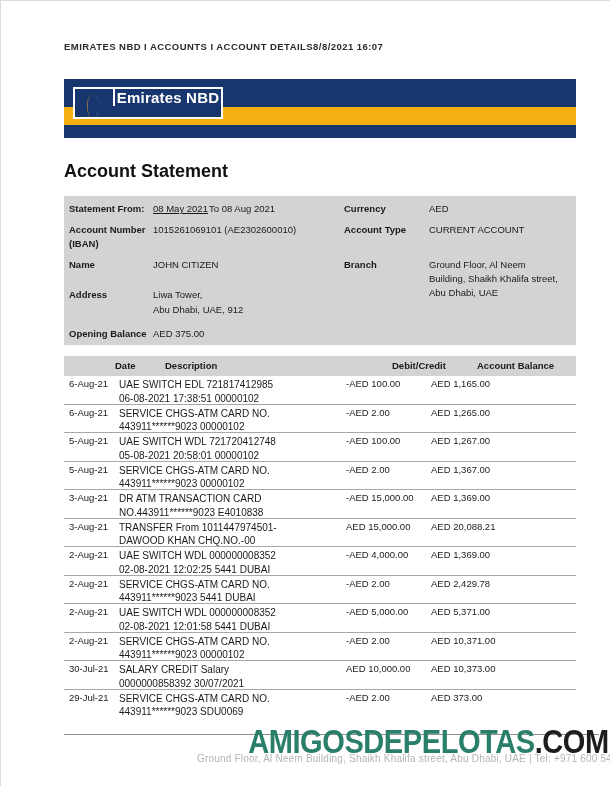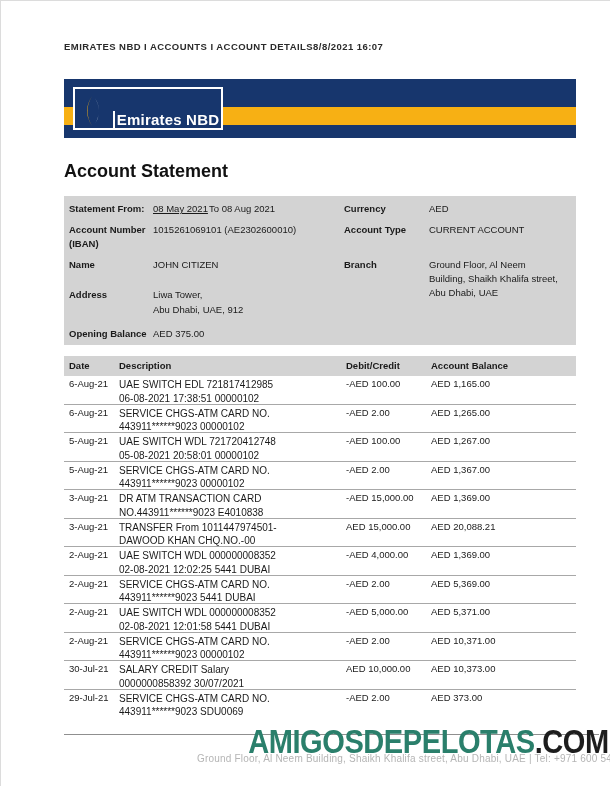--- a/index.html
+++ b/index.html
@@ -29,23 +29,23 @@
   .banner {
     position: absolute;
     left: 63px; top: 78px; width: 512px; height: 59px;
     background: #17366D;
   }
   .banner .gold-stripe {
     position: absolute; left: 0; top: 28px; width: 100%; height: 18px;
     background: #F7B014;
   }
   .logo-box {
-    position: absolute; left: 9px; top: 8px; width: 150px; height: 43px;
+    position: absolute; left: 9px; top: 8px; width: 150px; height: 32px;
     border: 2px solid #ffffff; background: #17366D;
-    display: flex; align-items: flex-end;
+    display: flex; align-items: flex-start;
   }
   .logo-mark {
     width: 38px; display: flex; align-items: center; justify-content: center;
   }
   .logo-text-box {
     flex: 1; border-left: 2px solid #ffffff;
     display: flex; align-items: center; justify-content: center;
     color: #ffffff; font-weight: 700; font-size: 15px; letter-spacing: 0.2px;
     white-space: nowrap;
   }
@@ -62,21 +62,21 @@
     background: #D3D3D3; font-size: 9.5px; line-height: 14px;
   }
   .info-block .cell { position: absolute; white-space: nowrap; }
   .info-block .lbl { font-weight: 700; white-space: normal; }
 
   
   .txn-table { position: absolute; left: 63px; top: 355px; width: 512px; }
   .txn-head {
     position: relative; height: 20px; background: #D3D3D3;
   }
-  .txn-head .col { position: absolute; top: 4px; font-weight: 700; font-size: 9.5px; }
+  .txn-head .col { position: absolute; top: 4px; font-weight: 700; font-size: 9.5px; margin-left: 46px; }
   .txn-row {
     position: relative; height: 28.5px; border-bottom: 1px solid #a8a8a8;
   }
   .txn-row:last-child { border-bottom: none; }
   .txn-row .cell { position: absolute; top: 2px; white-space: nowrap; }
   .c-date { left: 5px; width: 48px; font-size: 9.5px; }
   .c-desc { left: 55px; width: 220px; font-size: 10px; line-height: 13.5px; }
   .c-amt  { left: 282px; width: 80px; font-size: 9.5px; }
   .c-bal  { left: 367px; width: 100px; font-size: 9.5px; }
 
@@ -229,21 +229,21 @@
       <div class="cell c-bal">AED 1,369.00</div>
     </div>
 
     <div class="txn-row">
       <div class="cell c-date">2-Aug-21</div>
       <div class="cell c-desc">
         <div>SERVICE CHGS-ATM CARD NO.</div>
         <div>443911******9023 5441 DUBAI</div>
       </div>
       <div class="cell c-amt">-AED 2.00</div>
-      <div class="cell c-bal">AED 5,369.00</div>
+      <div class="cell c-bal">AED 2,429.78</div>
     </div>
 
     <div class="txn-row">
       <div class="cell c-date">2-Aug-21</div>
       <div class="cell c-desc">
         <div>UAE SWITCH WDL 000000008352</div>
         <div>02-08-2021 12:01:58 5441 DUBAI</div>
       </div>
       <div class="cell c-amt">-AED 5,000.00</div>
       <div class="cell c-bal">AED 5,371.00</div>

